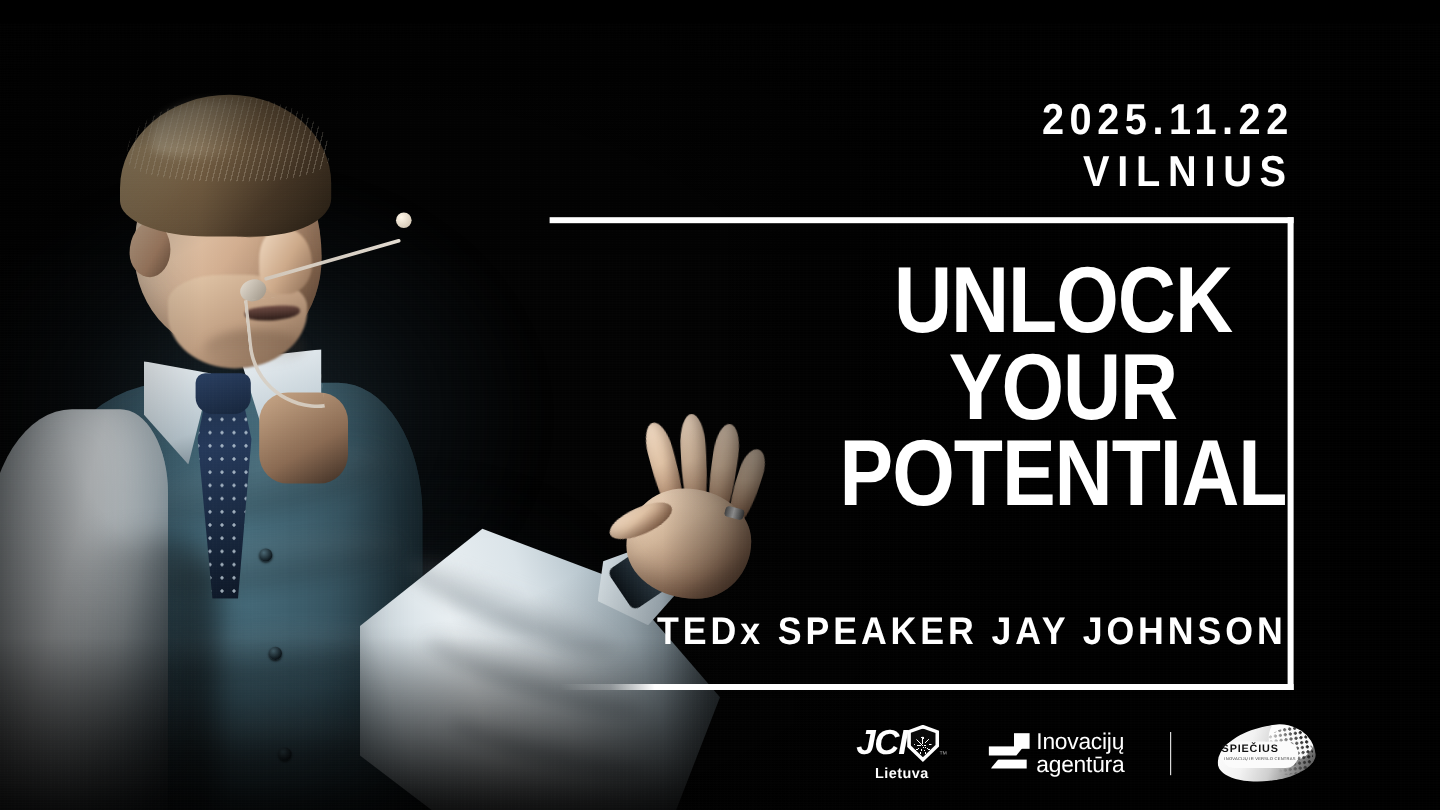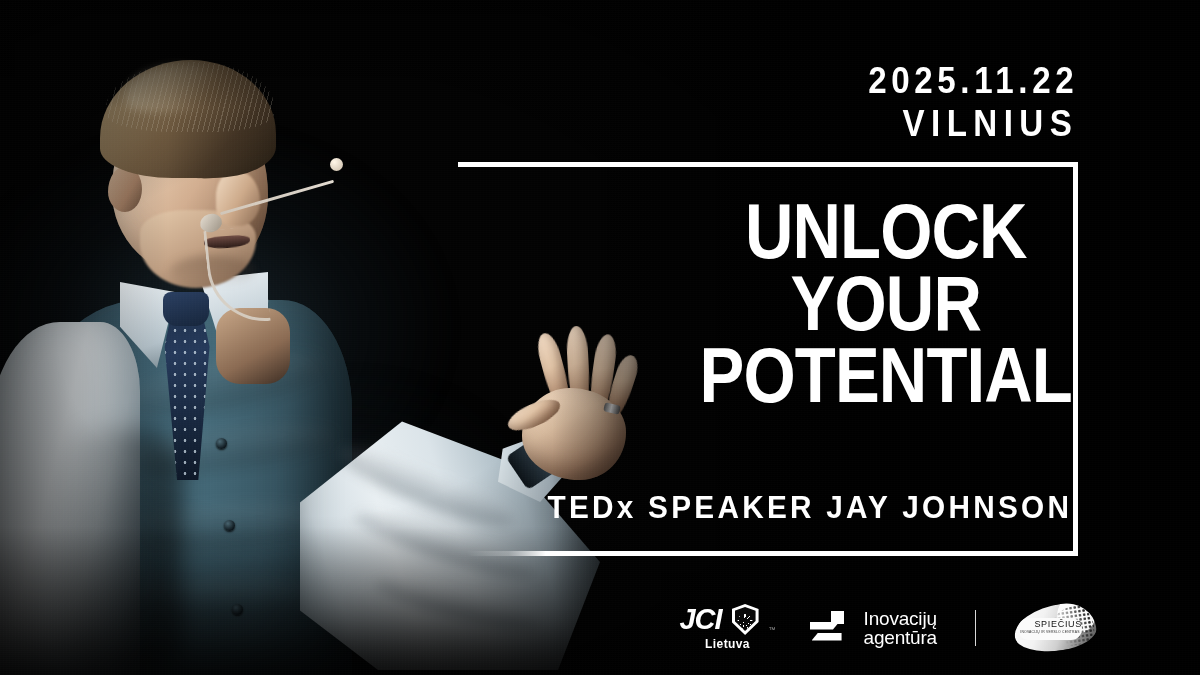--- a/index.html
+++ b/index.html
@@ -8,20 +8,21 @@
     width:1200px; height:675px; overflow:hidden; position:relative;
     font-family:"Liberation Sans", sans-serif;
     background:#000;
   }
 
   
   #poster {
     position:absolute; inset:0;
     background:#020202;
     overflow:hidden;
+    margin-top:19px;
   }
 
   
   .photo-layer { position:absolute; inset:0; overflow:hidden; }
 
   
   .stage-haze{
     position:absolute; left:-40px; top:40px; width:640px; height:640px;
     background:radial-gradient(ellipse 55% 45% at 38% 45%,
        rgba(40,62,74,.55) 0%, rgba(18,30,38,.30) 42%, rgba(0,0,0,0) 72%);
@@ -344,21 +345,21 @@
 
   
   .sponsors{
     position:absolute; right:104px; bottom:24px; z-index:7;
     display:flex; align-items:center; gap:34px;
   }
   .logo{ display:flex; align-items:center; }
 
   
   .jci{ flex-direction:column; align-items:center; gap:2px; }
-  .jci-row{ display:flex; align-items:center; gap:10px;justify-content:flex-end; }
+  .jci-row{ display:flex; align-items:center; gap:0;justify-content:flex-end; }
   .jci-word{
     color:#fff; font-size:29px; font-weight:700; font-style:italic;
     letter-spacing:-1px; line-height:1;
   }
   .jci-shield{ position:relative; width:27px; height:31px; }
   .jci-shield .sh{
     position:absolute; inset:0;
     background:#fff;
     clip-path:polygon(50% 0%, 100% 16%, 100% 58%, 50% 100%, 0% 58%, 0% 16%);
   }
@@ -378,21 +379,21 @@
         #fff 234deg 240deg, transparent 240deg 273deg, #fff 273deg 279deg, transparent 279deg 312deg,
         #fff 312deg 318deg, transparent 318deg 351deg, #fff 351deg 360deg);
     border-radius:50%;
   }
   .jci-tm{ color:#9a9a9a; font-size:7px; align-self:flex-end; margin-bottom:2px; }
   .jci-sub{
     color:#fff; font-size:12px; font-weight:700; letter-spacing:.4px;
   }
 
   
-  .inov{ gap:20px; align-items:center; }
+  .inov{ gap:6px; align-items:center; }
   .inov-mark{ position:relative; width:34px; height:34px; }
   .inov-mark i{ position:absolute; background:#fff; display:block; }
   .inov-sq{ right:0; top:0; width:13px; height:13px; }
   .inov-b1{ left:0;  top:11px; width:30px; height:8px;
             clip-path:polygon(0% 0%, 100% 0%, 78% 100%, 0% 100%); }
   .inov-b2{ left:2px; top:22px; width:30px; height:8px;
             clip-path:polygon(22% 0%, 100% 0%, 100% 100%, 0% 100%); }
   .inov-txt{
     color:#fff; font-size:19px; font-weight:400; line-height:1.0;
     letter-spacing:-.2px;
@@ -418,21 +419,21 @@
     transform:rotate(-8deg);
     -webkit-mask-image:linear-gradient(250deg, rgba(0,0,0,1) 18%, rgba(0,0,0,0) 76%);
             mask-image:linear-gradient(250deg, rgba(0,0,0,1) 18%, rgba(0,0,0,0) 76%);
   }
   .spiec-pill{
     position:absolute; left:4px; top:13px; width:64px; height:22px;
     background:#fbfbfb; border-radius:12px;
   }
   .spiec-name{
     position:absolute; left:4px; top:15px; width:64px;
-    text-align:right; color:#111; font-size:9px; font-weight:400;
+    text-align:left; color:#111; font-size:9px; font-weight:700;
     letter-spacing:.7px; line-height:1;
   }
   .spiec-sub{
     position:absolute; left:4px; top:25px; width:64px;
     text-align:center; color:#2e2e2e; font-size:3.4px; line-height:1.35;
     letter-spacing:.2px;
   }
 </style>
 </head>
 <body>

